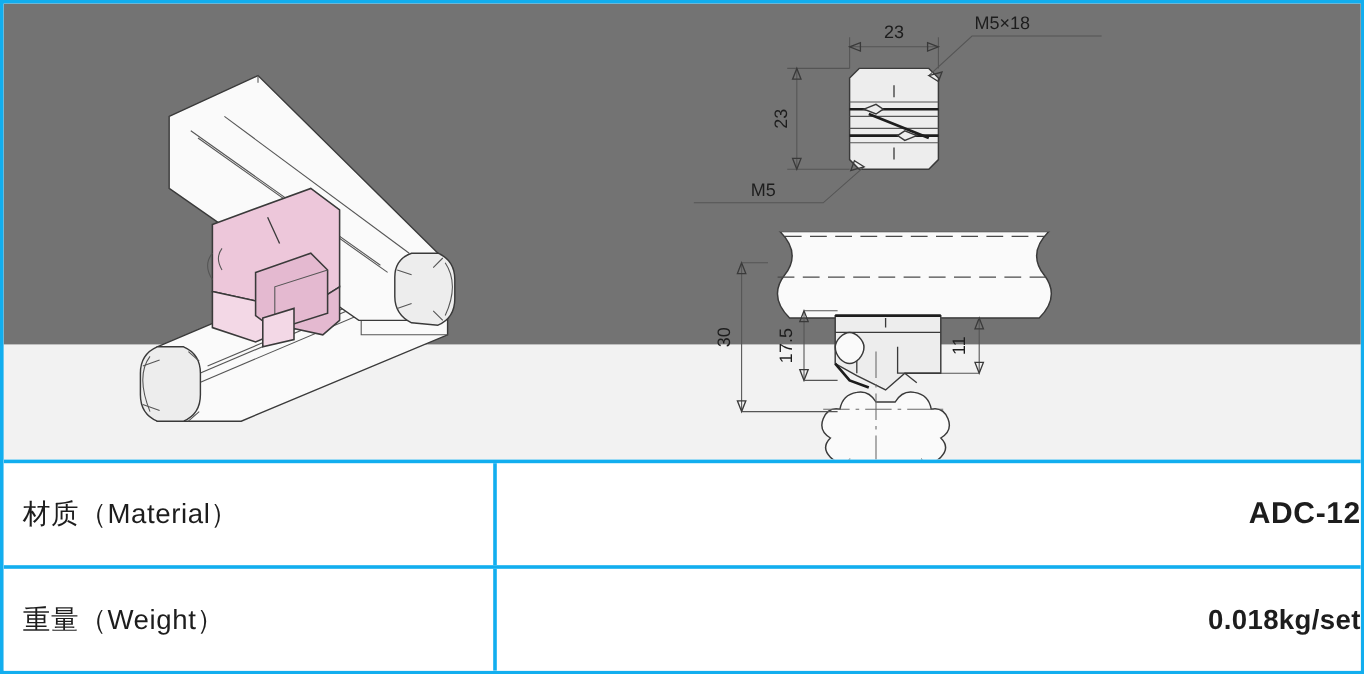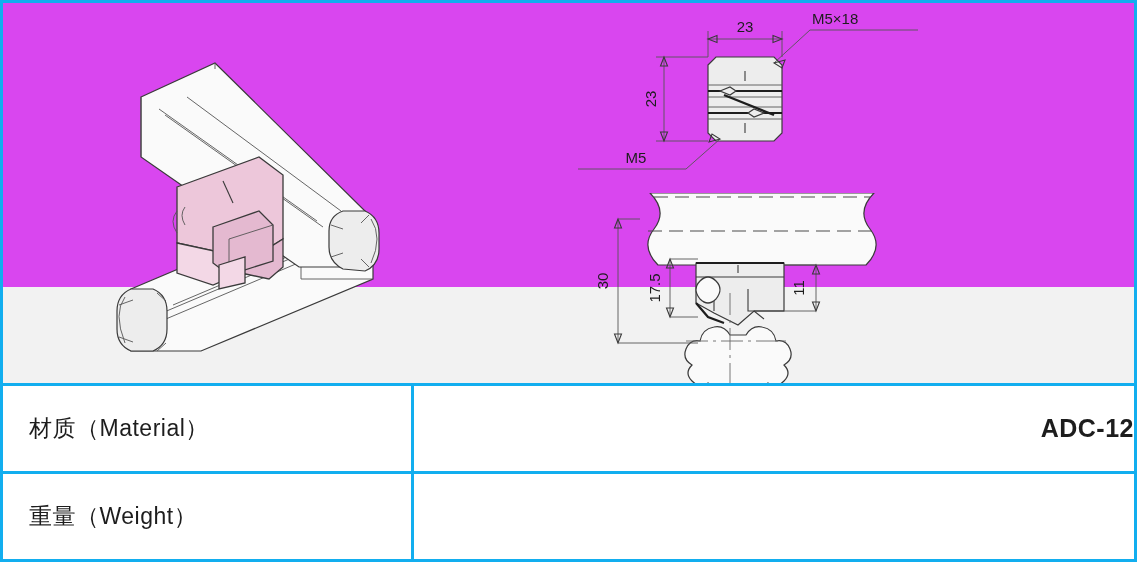--- a/index.html
+++ b/index.html
@@ -10,21 +10,21 @@
     width:1137px;height:562px;
     box-sizing:border-box;
     border:3px solid #12AEEF;
     background:#F2F2F2;
     overflow:hidden;
   }
 
   
   #drawings{
     position:absolute;left:0;top:0;right:0;height:284px;
-    background:#d946ef;
+    background:#737373;
     padding-left:48px;
   }
   .svgwrap{position:absolute;}
   #iso-wrap{left:70px;top:18px;width:350px;height:350px;}
   #top-wrap{left:575px;top:2px;width:400px;height:195px;}
   #bot-wrap{left:575px;top:190px;width:400px;height:190px;}
 
   
   #spec-table{
     position:absolute;left:0;right:0;top:380px;bottom:0;
@@ -33,21 +33,21 @@
     display:flex;flex-direction:column;
   }
   .spec-row{
     display:flex;flex:1 1 0;
     min-height:0;
   }
   .spec-row + .spec-row{border-top:3px solid #12AEEF;gap:47px;}
   .spec-label{
     width:411px;flex:0 0 411px;
     display:flex;align-items:center;
-    padding-left:26px;box-sizing:border-box;
+    padding-left:16px;box-sizing:border-box;
     border-right:3px solid #12AEEF;
     font-size:23px;color:#1d1d1d;
     letter-spacing:.5px;
   }
   .spec-value{
     flex:1 1 auto;
     display:flex;flex-direction:column;
     align-items:flex-end;justify-content:center;
     text-align:center;
     color:#1d1d1d;
@@ -250,17 +250,18 @@
     <div class="spec-row">
       <div class="spec-label">材质（Material）</div>
       <div class="spec-value">
         <div class="val-main">ADC-12</div>
       </div>
     </div>
 
     <div class="spec-row">
       <div class="spec-label">重量（Weight）</div>
       <div class="spec-value">
+        <div class="val-line">0.018kg/set</div>
       </div>
     </div>
 
   </div>
 </div>
 
 </body></html>

